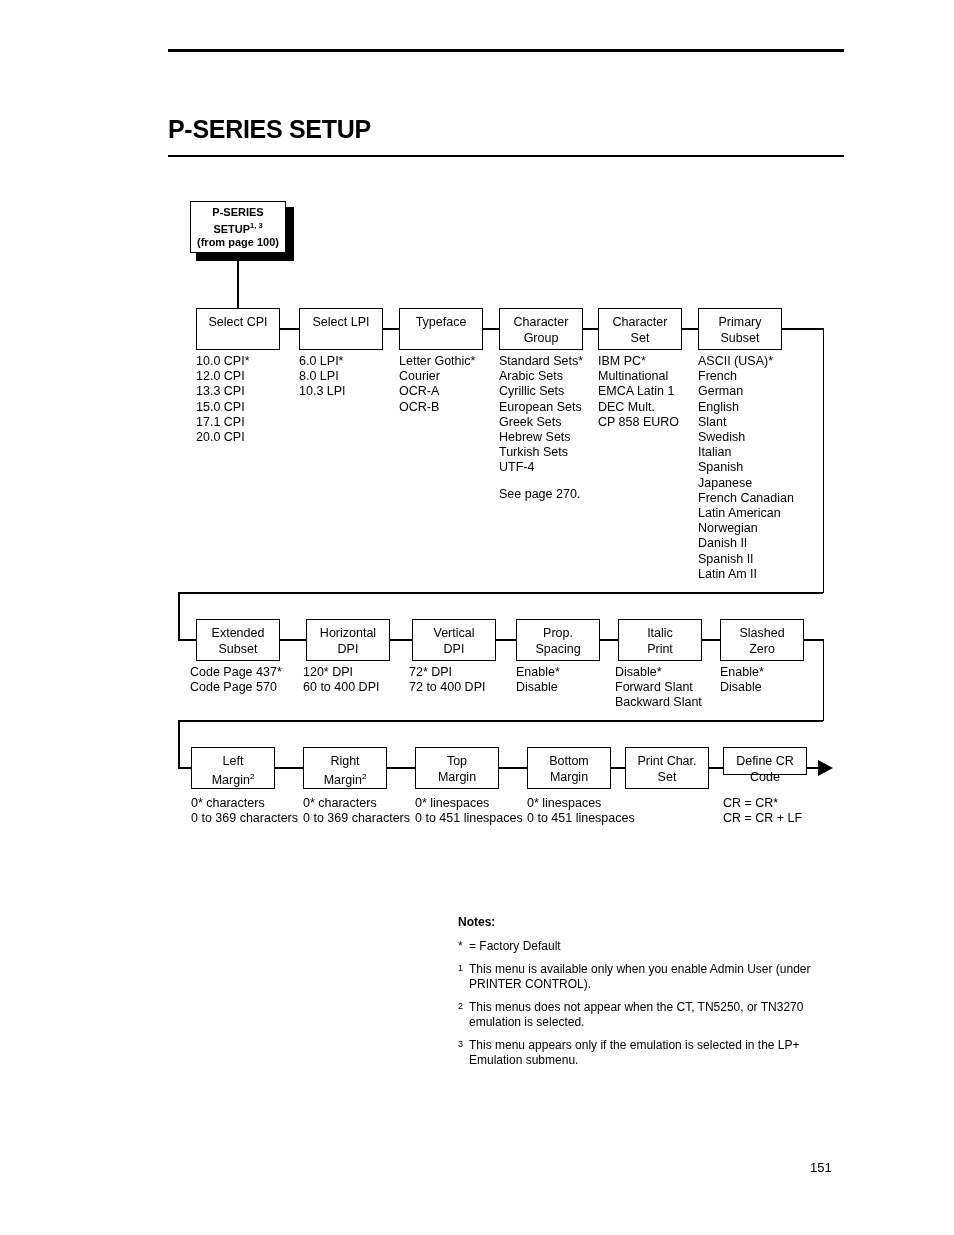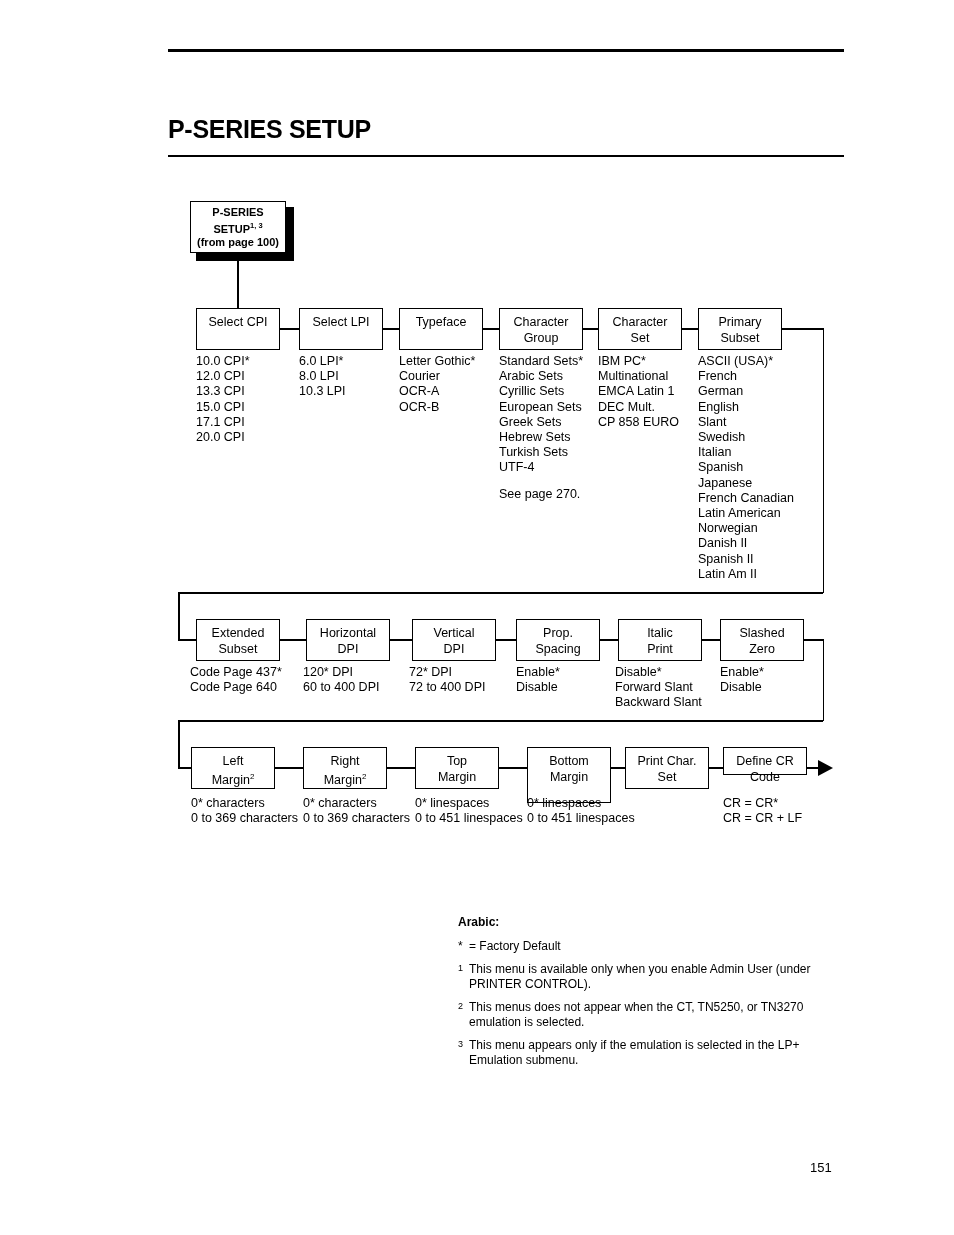--- a/index.html
+++ b/index.html
@@ -316,21 +316,21 @@
   <div class="ln-h" style="left:702px; top:639px; width:18px;"></div>
 
   <div class="ln-h" style="left:804px; top:639px; width:20px;"></div>
   <div class="ln-v" style="left:822.5px; top:639px; height:82px;"></div>
   <div class="ln-h" style="left:178px; top:720px; width:645px;"></div>
   <div class="ln-v" style="left:178px; top:720px; height:48px;"></div>
   <div class="ln-h" style="left:178px; top:767px; width:13px;"></div>
 
   <div class="opts" style="left:190px; top:665px;">
     <div>Code Page 437*</div>
-    <div>Code Page 640</div>
+    <div>Code Page 570</div>
   </div>
   <div class="opts" style="left:303px; top:665px;">
     <div>120* DPI</div>
     <div>60 to 400 DPI</div>
   </div>
   <div class="opts" style="left:409px; top:665px;">
     <div>72* DPI</div>
     <div>72 to 400 DPI</div>
   </div>
   <div class="opts" style="left:516px; top:665px;">
@@ -356,21 +356,21 @@
   <div class="mbox" style="left:303px; top:747px; width:84px; height:42px;">
     <div>Right</div>
     <div>
       <span>Margin</span><span class="sup">2</span>
     </div>
   </div>
   <div class="mbox" style="left:415px; top:747px; width:84px; height:42px;">
     <div>Top</div>
     <div>Margin</div>
   </div>
-  <div class="mbox" style="left:527px; top:747px; width:84px; height:56px;">
+  <div class="mbox" style="left:527px; top:747px; width:84px; height:42px;">
     <div>Bottom</div>
     <div>Margin</div>
   </div>
   <div class="mbox" style="left:625px; top:747px; width:84px; height:42px;">
     <div>Print Char.</div>
     <div>Set</div>
   </div>
   <div class="mbox" style="left:723px; top:747px; width:84px; height:28px;">
     <div>Define CR</div>
     <div>Code</div>
@@ -400,21 +400,21 @@
   <div class="opts" style="left:527px; top:796px;">
     <div>0* linespaces</div>
     <div>0 to 451 linespaces</div>
   </div>
   <div class="opts" style="left:723px; top:796px;">
     <div>CR = CR*</div>
     <div>CR = CR + LF</div>
   </div>
 
   <div class="notes">
-    <div class="notes-title">Arabic:</div>
+    <div class="notes-title">Notes:</div>
 
     <div class="note-row">
       <div class="note-mark plain">*</div>
       <div class="note-text">= Factory Default</div>
     </div>
 
     <div class="note-row">
       <div class="note-mark">1</div>
       <div class="note-text">This menu is available only when you enable Admin User (under PRINTER CONTROL).</div>
     </div>

